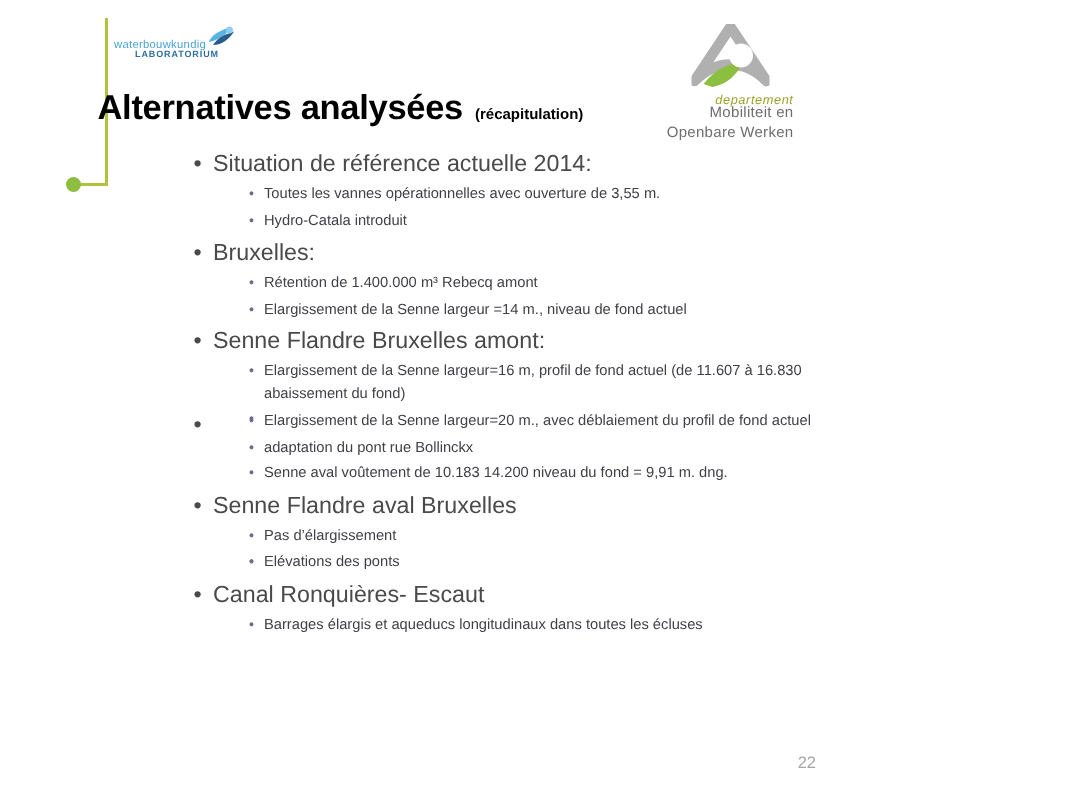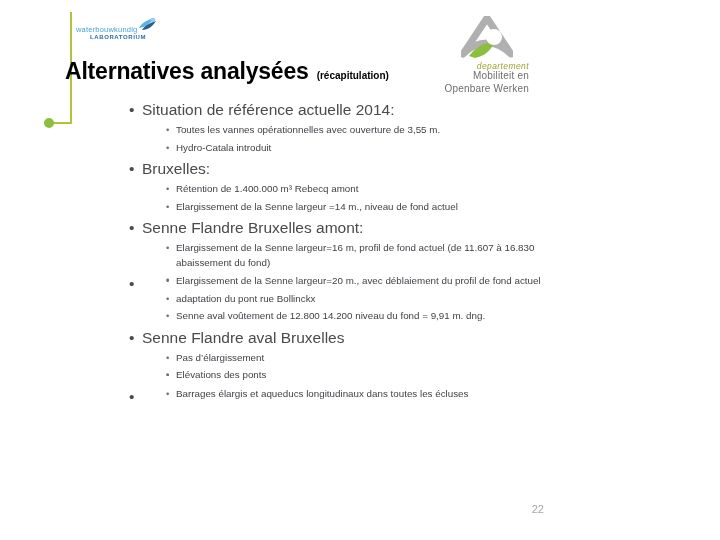--- a/index.html
+++ b/index.html
@@ -260,33 +260,33 @@
         <div class="lvl2-list">
           <div class="lvl2"><span class="b2">•</span><span>Elargissement de la Senne largeur=16 m, profil de fond actuel (de 11.607 à 16.830 abaissement du fond)</span></div>
           <div class="lvl2"><span class="b2">•</span></div>
         </div>
       </div>
       <div class="sect">
         <div class="lvl1"><span class="b1">•</span></div>
         <div class="lvl2-list">
           <div class="lvl2"><span class="b2">•</span><span>Elargissement de la Senne largeur=20 m., avec déblaiement du profil de fond actuel</span></div>
           <div class="lvl2"><span class="b2">•</span><span> adaptation du pont rue Bollinckx</span></div>
-          <div class="lvl2"><span class="b2">•</span><span>Senne aval voûtement de 12.800 14.200  niveau du fond = 9,91 m. dng.</span></div>
+          <div class="lvl2"><span class="b2">•</span><span>Senne aval voûtement de 10.183 14.200  niveau du fond = 9,91 m. dng.</span></div>
         </div>
       </div>
       <div class="sect">
         <div class="lvl1"><span class="b1">•</span><span>Senne Flandre aval Bruxelles</span></div>
         <div class="lvl2-list">
           <div class="lvl2"><span class="b2">•</span><span>Pas d’élargissement</span></div>
           <div class="lvl2"><span class="b2">•</span></div>
           <div class="lvl2"><span class="b2">•</span><span>Elévations des ponts</span></div>
         </div>
       </div>
       <div class="sect">
-        <div class="lvl1"><span class="b1">•</span></div>
+        <div class="lvl1"><span class="b1">•</span><span>Canal Ronquières- Escaut</span></div>
         <div class="lvl2-list">
           <div class="lvl2"><span class="b2">•</span><span>Barrages élargis et aqueducs longitudinaux dans toutes les écluses</span></div>
         </div>
       </div>
     </div>
 
   <div class="page-num">22</div>
 
 </div>
 

